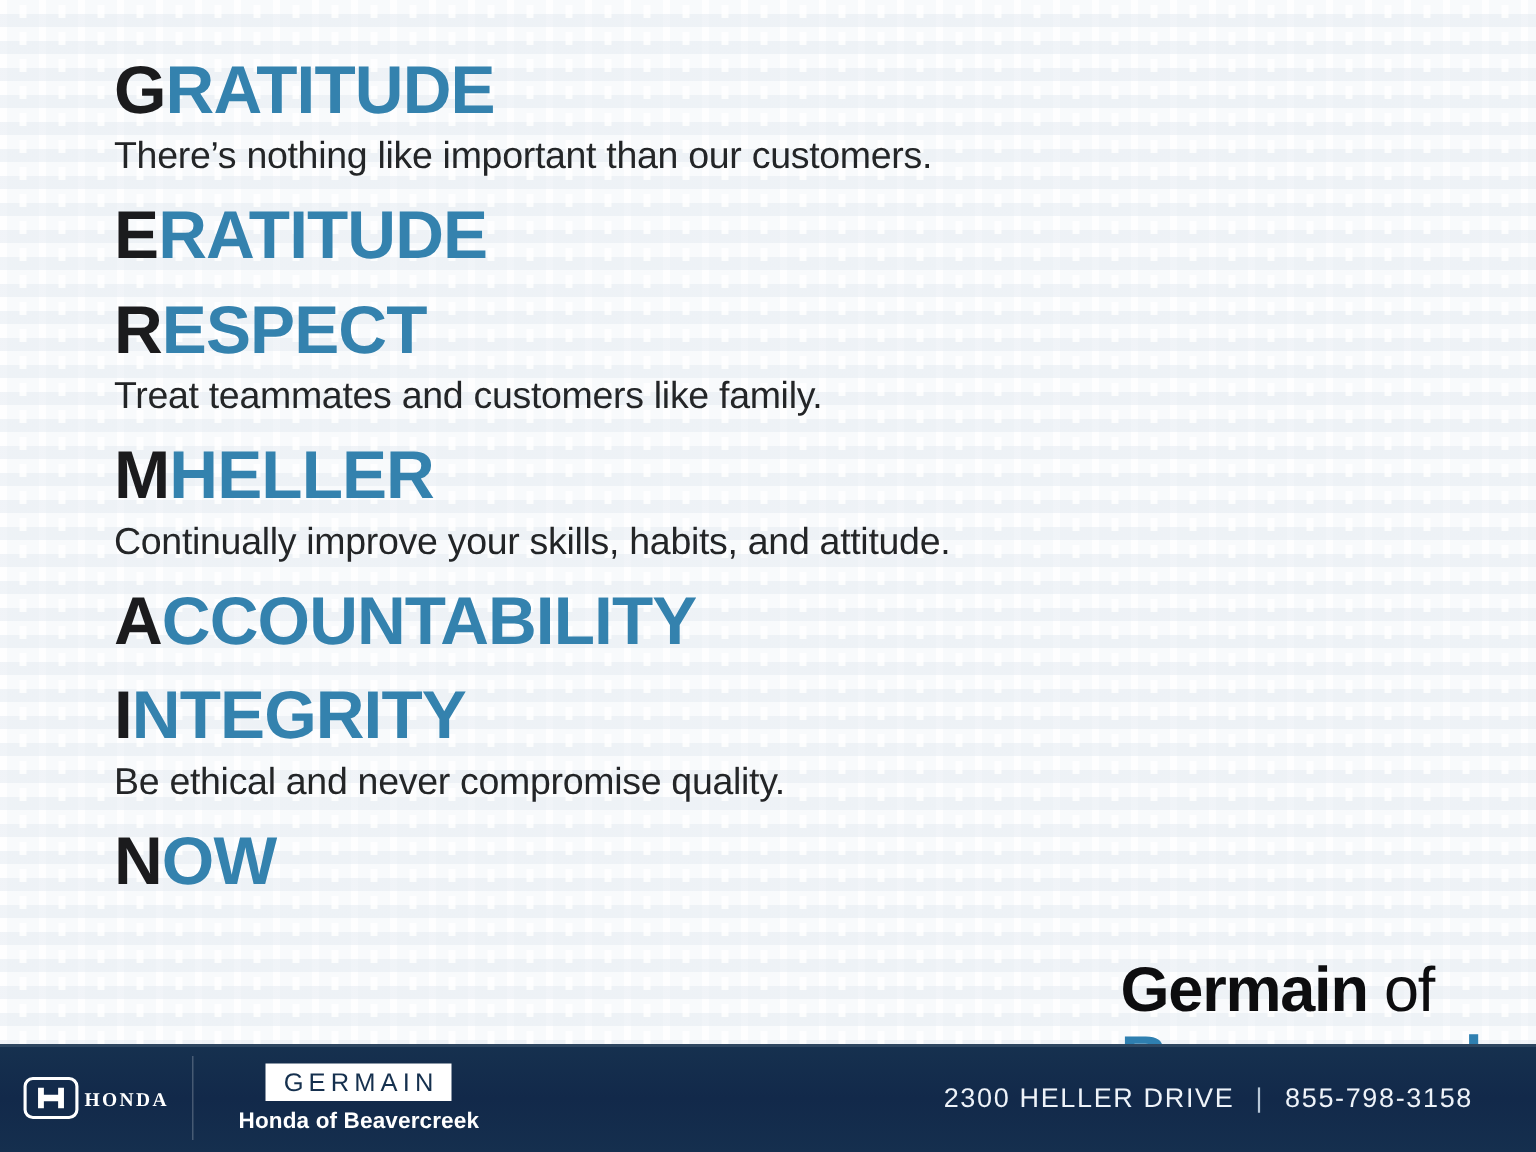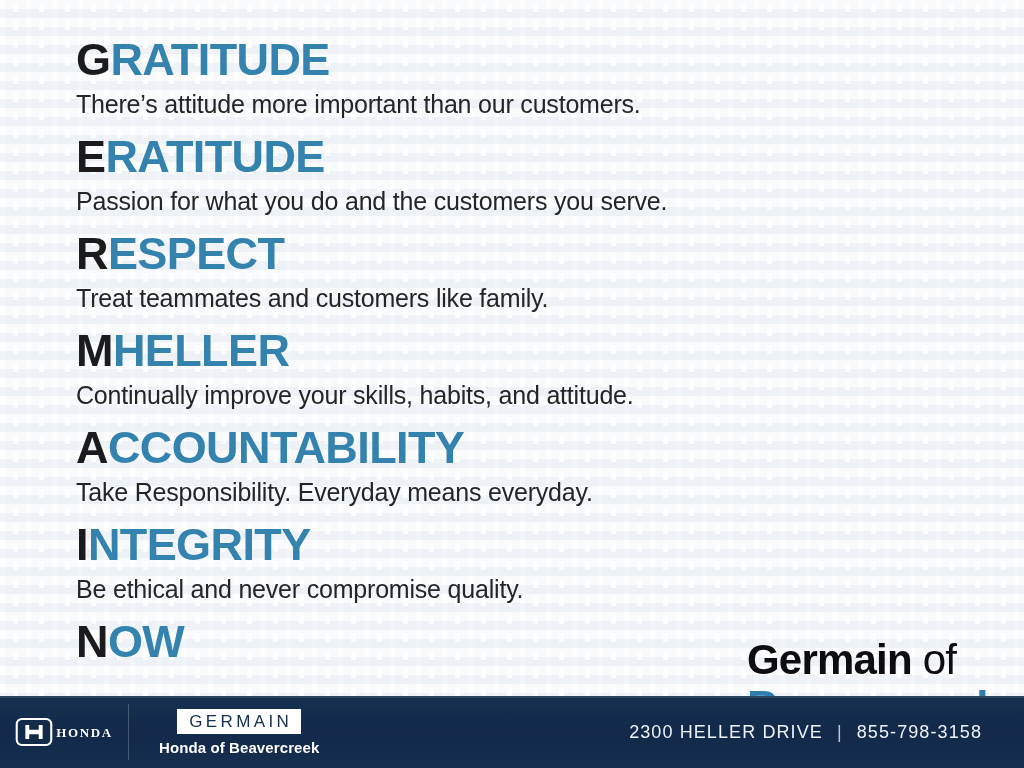--- a/index.html
+++ b/index.html
@@ -231,41 +231,39 @@
 </style>
 </head>
 <body>
 
 <div id="stage">
 
   <div id="values">
 
     <div class="value-block">
       <div class="value-word"><span class="lead">G</span><span class="rest">RATITUDE</span></div>
-      <p class="value-desc">There’s attitude more important than our customers.</p>
+      <p class="value-desc">There’s nothing like important than our customers.</p>
     </div>
 
     <div class="value-block">
       <div class="value-word"><span class="lead">E</span><span class="rest">RATITUDE</span></div>
-      <p class="value-desc">Passion for what you do and the customers you serve.</p>
     </div>
 
     <div class="value-block">
       <div class="value-word"><span class="lead">R</span><span class="rest">ESPECT</span></div>
       <p class="value-desc">Treat teammates and customers like family.</p>
     </div>
 
     <div class="value-block">
       <div class="value-word"><span class="lead">M</span><span class="rest">HELLER</span></div>
       <p class="value-desc">Continually improve your skills, habits, and attitude.</p>
     </div>
 
     <div class="value-block">
       <div class="value-word"><span class="lead">A</span><span class="rest">CCOUNTABILITY</span></div>
-      <p class="value-desc">Take Responsibility. Everyday means everyday.</p>
     </div>
 
     <div class="value-block">
       <div class="value-word"><span class="lead">I</span><span class="rest">NTEGRITY</span></div>
       <p class="value-desc">Be ethical and never compromise quality.</p>
     </div>
 
     <div class="value-block">
       <div class="value-word"><span class="lead">N</span><span class="rest">OW</span></div>
     </div>

